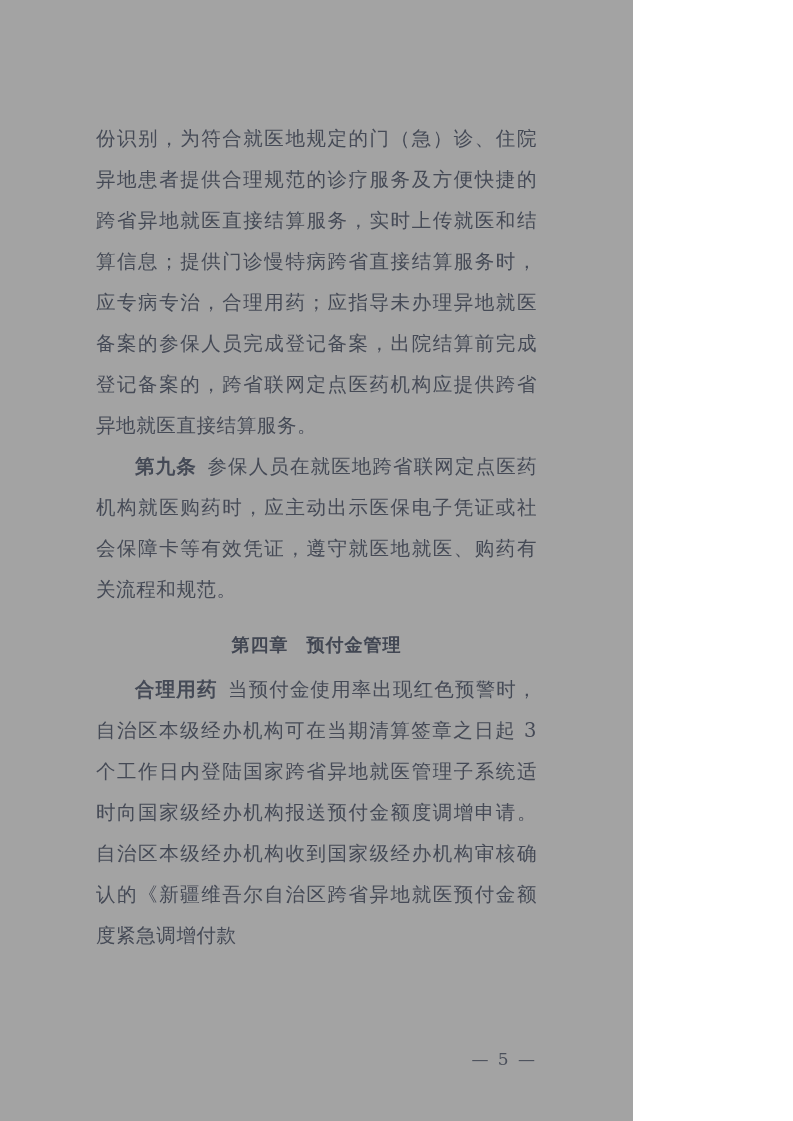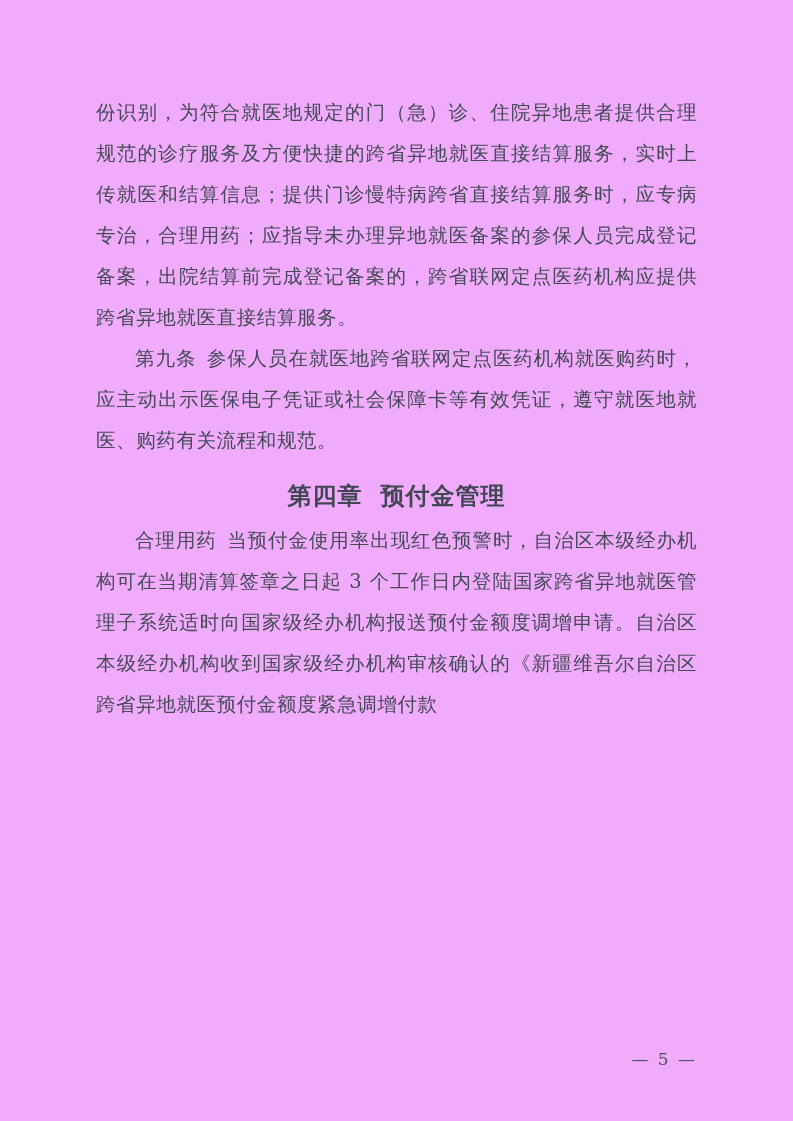--- a/index.html
+++ b/index.html
@@ -8,57 +8,57 @@
     background: #ffffff;
   }
   body {
     width: 793px;
     height: 1121px;
     font-family: "DejaVu Serif", "Liberation Serif", serif;
     color: #3f4450;
   }
   .page {
     position: relative;
-    width: 793px;
+    width: 633px;
     height: 1121px;
-    background: #f0abfc;
+    background: #a3a3a3;
     box-sizing: border-box;
-    padding: 92px 96px 60px 96px;
+    padding: 118px 96px 60px 96px;
     overflow: hidden;
   }
   .doc-body {
     font-size: 19.5px;
     line-height: 41px;
     letter-spacing: 0.6px;
     text-align: justify;
     text-justify: inter-ideograph;
     color: #454a56;
   }
   .para {
     margin: 0 0 0 0;
     text-indent: 2em;
   }
   .para.no-indent {
     text-indent: 0;
   }
   .chapter-heading {
     text-align: center;
-    font-size: 24px;
+    font-size: 18px;
     line-height: 41px;
     letter-spacing: 1px;
     margin: 14px 0 4px 0;
     color: #414652;
     font-weight: bold;
   }
   .chapter-heading .gap {
     display: inline-block;
     width: 18px;
   }
   .lead {
-    font-weight: normal;
+    font-weight: bold;
     letter-spacing: 0.6px;
   }
   .lead-gap {
     display: inline-block;
     width: 10px;
   }
   .footer {
     position: absolute;
     left: 0;
     right: 0;

